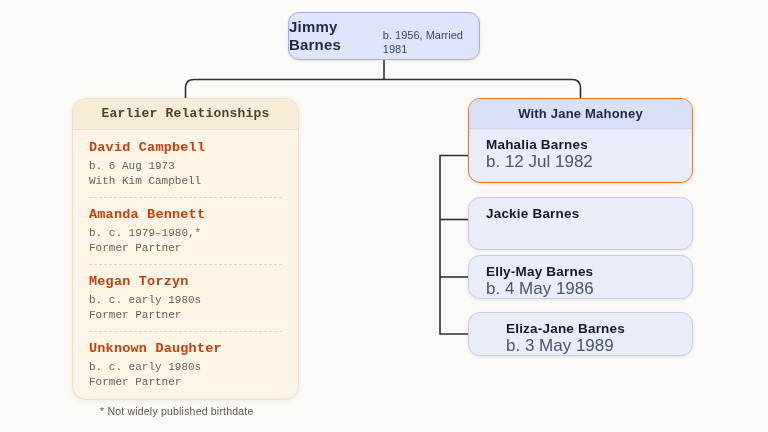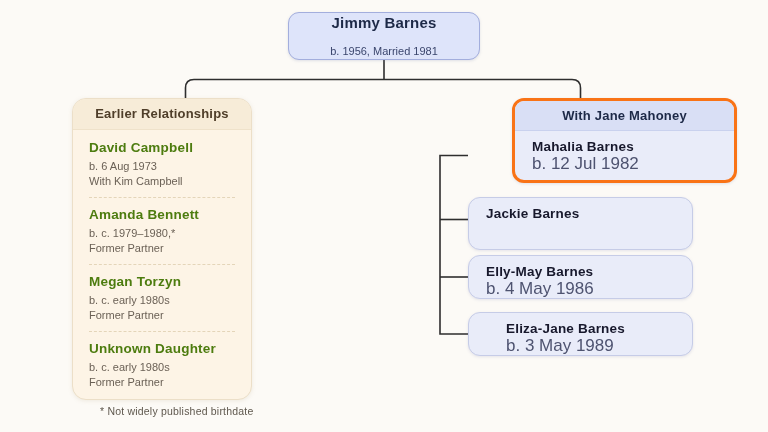--- a/index.html
+++ b/index.html
@@ -25,21 +25,20 @@
   
   .root-box {
     position: absolute;
     left: 288px; top: 12px;
     width: 192px; height: 48px;
     background: #dee4fa;
     border: 1.5px solid #a3aedd;
     border-radius: 11px;
     box-sizing: border-box;
     display: flex;
-    flex-direction: column;
     justify-content: center;
     align-items: center;
     box-shadow: 0 1px 3px rgba(120,130,175,.22);
   }
   .root-name {
     font-size: 15px;
     font-weight: 700;
     color: #1d2947;
     letter-spacing: .2px;
     line-height: 18px;
@@ -47,46 +46,47 @@
   .root-detail {
     font-size: 11px;
     color: #3b466d;
     line-height: 14px;
     margin-top: 12px;
   }
   
   .left-panel {
     position: absolute;
     left: 72px; top: 98px;
-    width: 180px; height: 302px;
+    width: 227px; height: 302px;
     background: #fdf4e6;
     border: 1px solid #ecdfc8;
     border-radius: 14px;
     box-sizing: border-box;
     overflow: hidden;
     box-shadow: 0 1px 4px rgba(160,140,100,.15);
+    font-family: Liberation Mono, monospace;
   }
   .left-panel-header {
     height: 30px;
     background: #f7ecd8;
     border-bottom: 1px solid #efe2ca;
     text-align: center;
     line-height: 30px;
     font-size: 13px;
     font-weight: 700;
     color: #4f3e29;
     letter-spacing: .2px;
   }
   .left-panel-body {
     padding: 9px 16px 0 16px;
   }
   .entry-name {
     font-size: 13.5px;
     font-weight: 700;
-    color: #4d7c0f;
+    color: #c2410c;
     letter-spacing: .2px;
     line-height: 17px;
     margin-bottom: 3px;
   }
   .entry-line {
     font-size: 11px;
     color: #6b6156;
     line-height: 14.5px;
   }
   .entry-divider {
@@ -101,26 +101,25 @@
     color: #5f584e;
     letter-spacing: .2px;
     margin-left: 20px;
   }
   
   .right-top-box {
     position: absolute;
     left: 468px; top: 98px;
     width: 225px; height: 85px;
     background: #e9ecf9;
-    border: 3px solid #f97316;
+    border: 1px solid #f97316;
     border-radius: 12px;
     box-sizing: border-box;
     overflow: hidden;
     box-shadow: 0 1px 3px rgba(120,130,175,.2);
-    margin-left: 44px;
   }
   .right-header {
     height: 29px;
     background: #d9dff5;
     border-bottom: 1px solid #c9d1ee;
     text-align: center;
     line-height: 29px;
     font-size: 13px;
     font-weight: 700;
     color: #1d2947;

